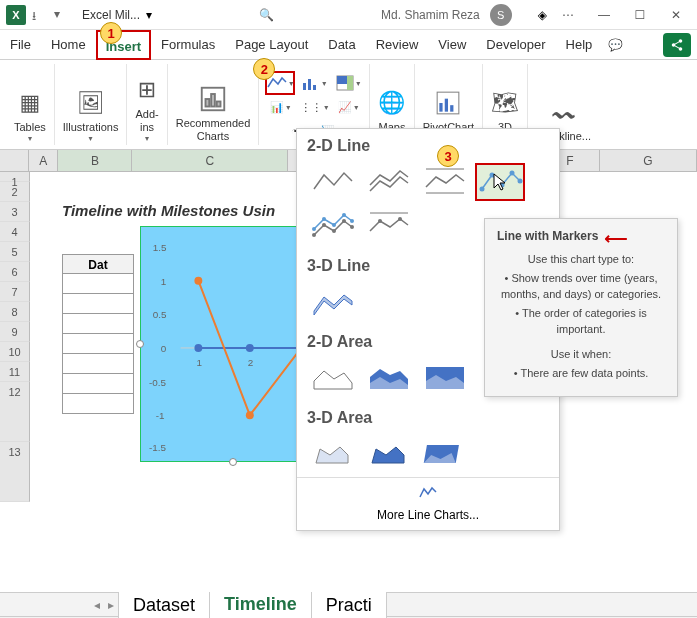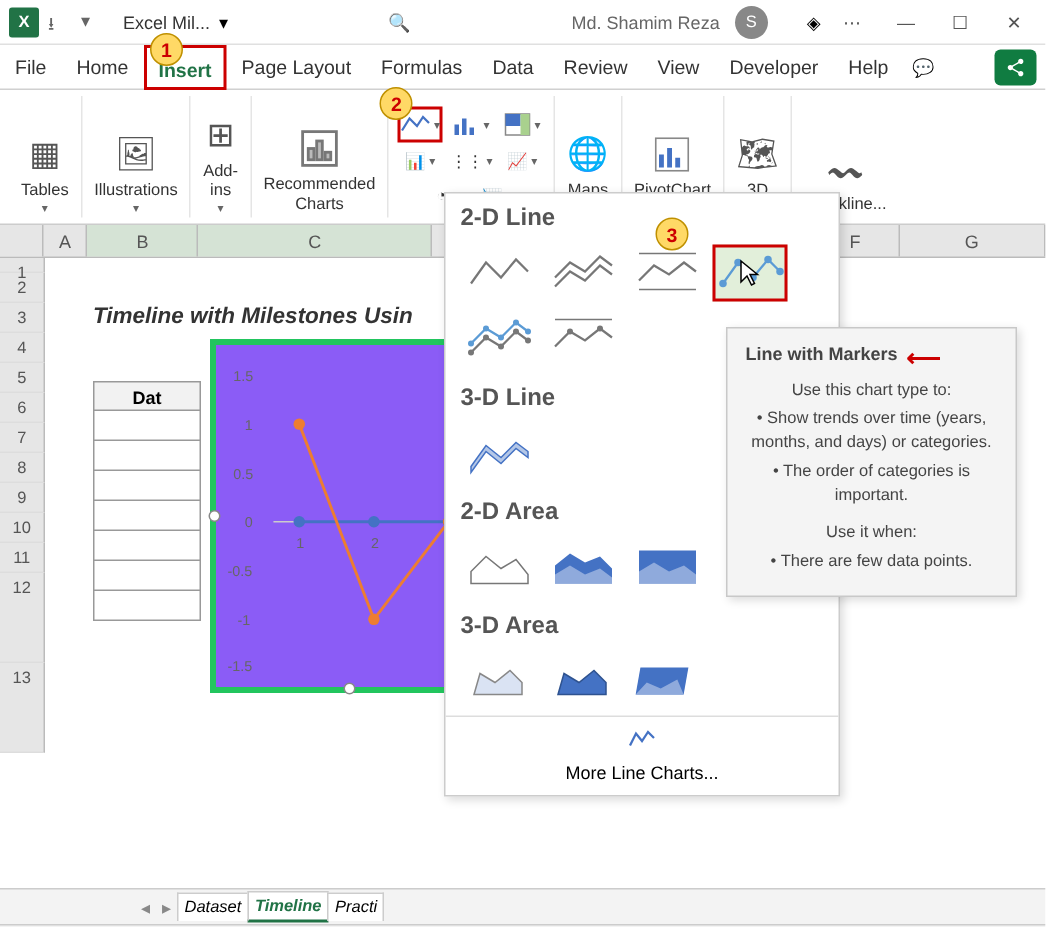--- a/index.html
+++ b/index.html
@@ -51,21 +51,21 @@
     .row-h { height: 20px; border-bottom: 1px solid #ddd; border-right: 1px solid #bbb; text-align: center; line-height: 20px; font-size: 11px; color: #555; background: #e6e6e6; }
     .row-h:first-child { height: 10px; }
     
     .sheet-content { position: absolute; left: 30px; top: 0; right: 0; bottom: 0; }
     .title-cell { position: absolute; left: 32px; top: 30px; font-weight: 700; font-size: 15px; font-style: italic; color: #333; }
     .data-header { position: absolute; left: 32px; top: 82px; width: 72px; border: 1px solid #999; background: #f2f2f2; text-align: center; font-weight: 600; height: 20px; line-height: 20px; }
     .data-cells { position: absolute; left: 32px; top: 102px; }
     .data-cells .cell { width: 72px; height: 20px; border: 1px solid #999; border-top: none; }
     
     
-    .embedded-chart { position: absolute; left: 110px; top: 54px; width: 186px; height: 236px; background: #8b5cf6; border: 4px solid #22c55e; }
+    .embedded-chart { position: absolute; left: 110px; top: 54px; width: 186px; height: 236px; background: #7dd3fc; border: 1px solid #22c55e; }
     .chart-handle { position: absolute; width: 8px; height: 8px; background: #fff; border: 1px solid #888; border-radius: 50%; }
     .ch-l { left: -5px; top: 50%; transform: translateY(-50%); }
     .ch-b { bottom: -5px; left: 50%; transform: translateX(-50%); }
     .embedded-chart svg { width: 100%; height: 100%; }
     
     
     .chart-dropdown { position: absolute; left: 296px; top: 128px; width: 264px; background: #fff; border: 1px solid #ccc; box-shadow: 2px 2px 6px rgba(0,0,0,0.15); z-index: 3; }
     .cd-section-title { padding: 8px 10px 4px; font-weight: 600; font-size: 16px; color: #555; }
     .cd-icons { display: flex; flex-wrap: wrap; gap: 6px; padding: 4px 10px; }
     .cd-icon { width: 50px; height: 38px; border: 1px solid transparent; display: inline-flex; align-items: center; justify-content: center; cursor: pointer; }
@@ -77,21 +77,21 @@
     .tooltip .tt-title { font-weight: 700; font-size: 12px; margin-bottom: 4px; display: flex; align-items: flex-start; gap: 6px; }
     .tooltip .tt-arrow { color: #c00; font-size: 16px; }
     .tooltip p { margin: 4px 0; line-height: 1.4; text-align: center; }
     
     
     .right-handle { position: absolute; top: 184px; right: 50px; width: 8px; height: 8px; background: #fff; border: 1px solid #888; border-radius: 50%; }
     
     
     .sheet-tabs { height: 24px; display: flex; align-items: center; background: #f3f3f3; border-top: 1px solid #ccc; padding-left: 90px; gap: 0; }
     .sheet-tabs .nav { width: 14px; color: #888; text-align: center; }
-    .sheet-tab { padding: 3px 4px; background: #fff; border: 1px solid #ccc; border-bottom: none; margin-right: -1px; font-size: 11px; cursor: pointer; font-style: italic; }
+    .sheet-tab { padding: 3px 14px; background: #fff; border: 1px solid #ccc; border-bottom: none; margin-right: -1px; font-size: 18px; cursor: pointer; }
     .sheet-tab.active { border-bottom: 2px solid #217346; font-weight: 600; color: #217346; }
     
     
     .statusbar { height: 22px; display: flex; align-items: center; background: #f3f3f3; border-top: 1px solid #ccc; padding: 0 8px; font-size: 11px; color: #555; gap: 14px; }
     .statusbar .spacer { flex: 1; }
     
     svg { overflow: visible; }
   </style>
 </head>
 <body>
@@ -112,22 +112,22 @@
   <span class="winbtn">—</span>
   <span class="winbtn">☐</span>
   <span class="winbtn">✕</span>
 </div>
 
 <div class="ribbon-tabs">
   <div class="callout-badge" style="left:100px;top:-8px">1</div>
   <div class="ribbon-tab">File</div>
   <div class="ribbon-tab">Home</div>
   <div class="ribbon-tab boxed active">Insert</div>
+  <div class="ribbon-tab">Formulas</div>
   <div class="ribbon-tab">Page Layout</div>
-  <div class="ribbon-tab">Formulas</div>
   <div class="ribbon-tab">Data</div>
   <div class="ribbon-tab">Review</div>
   <div class="ribbon-tab">View</div>
   <div class="ribbon-tab">Developer</div>
   <div class="ribbon-tab">Help</div>
   <span class="comment-ico">💬</span>
   <span class="share-btn">
     <svg width="14" height="14" viewBox="0 0 24 24" fill="#fff">
         <path d="M18 16c-.8 0-1.5.3-2 .8l-7-4c0-.3.1-.5.1-.8s0-.5-.1-.8l7-4c.5.5 1.2.8 2 .8 1.7 0 3-1.3 3-3s-1.3-3-3-3-3 1.3-3 3c0 .3 0 .5.1.8l-7 4c-.5-.5-1.2-.8-2-.8-1.7 0-3 1.3-3 3s1.3 3 3 3c.8 0 1.5-.3 2-.8l7 4c0 .3-.1.5-.1.8 0 1.7 1.3 3 3 3s3-1.3 3-3-1.3-3-3-3z"></path>
       </svg>

